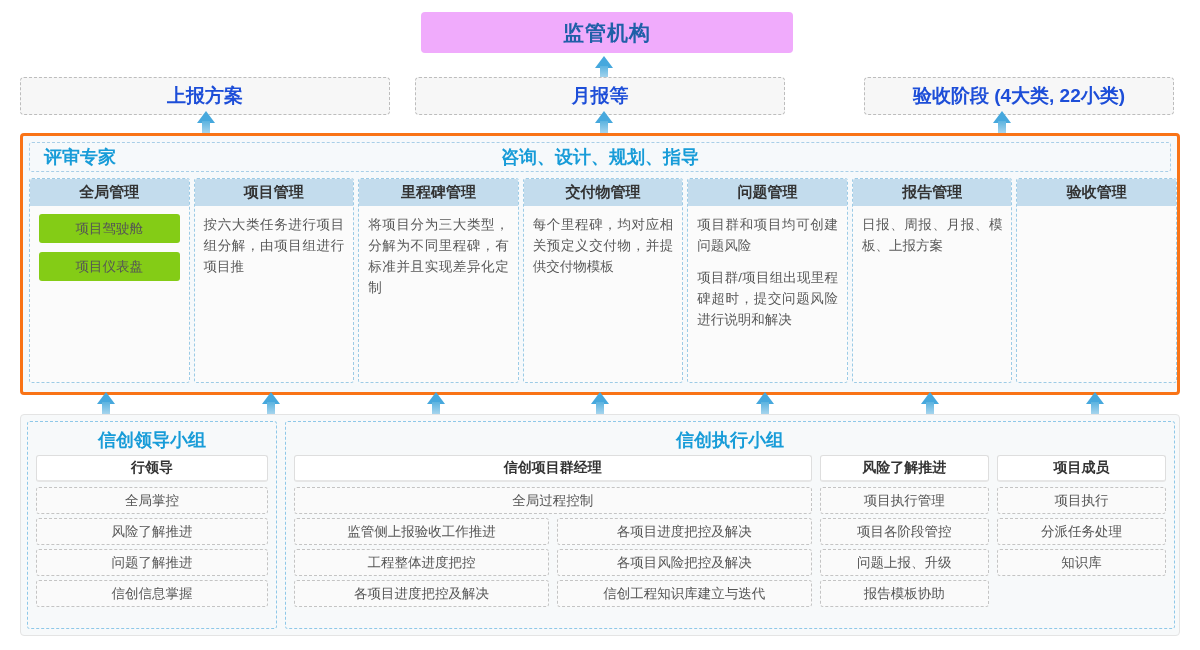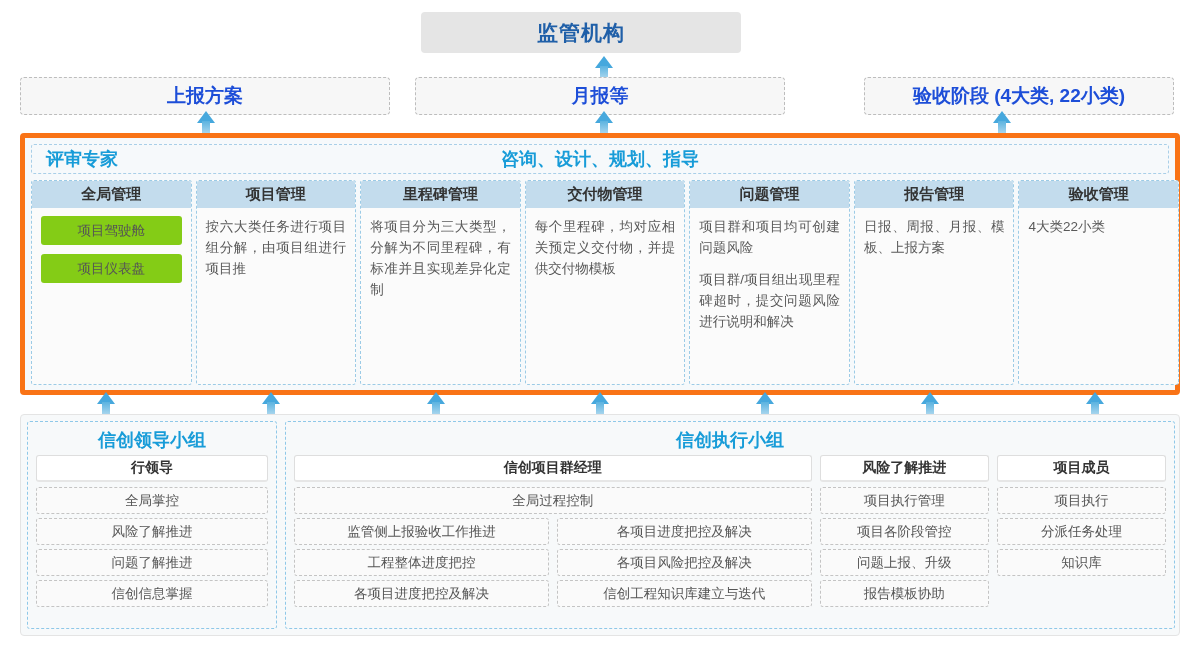--- a/index.html
+++ b/index.html
@@ -30,22 +30,22 @@
     width: 0; height: 0;
     border-left: 9px solid transparent;
     border-right: 9px solid transparent;
     border-bottom: 12px solid #46a8dd;
   }
 
   
   #top-banner {
     position: absolute;
     left: 421px; top: 12px;
-    width: 320px; height: 41px;
-    background: #e5e5e5;
+    width: 372px; height: 41px;
+    background: #f0abfc;
     border-radius: 4px;
     display: flex; align-items: center; justify-content: center;
   }
   #top-banner .t {
     font-size: 21px; font-weight: bold; color: #1f5fa8;
     letter-spacing: 1px;
   }
 
   
   .report-box {
@@ -60,21 +60,21 @@
   #report-box-0 { left: 20px;  width: 370px; }
   #report-box-1 { left: 415px; width: 370px; }
   #report-box-2 { left: 864px; width: 310px; }
 
   
   #middle-panel {
     position: absolute;
     left: 20px; top: 133px;
     width: 1160px; height: 262px;
     background: #f6f9fb;
-    border: 5px solid #f97316;
+    border: 3px solid #f97316;
     border-radius: 4px;
     padding: 6px;
   }
   #middle-header {
     position: relative;
     height: 30px;
     border: 1px dashed #a9cfe8;
     border-radius: 3px;
     background: transparent;
   }
@@ -276,23 +276,20 @@
 
     <div class="column">
       <div class="col-head">报告管理</div>
       <div class="col-body">
         <p>日报、周报、月报、模板、上报方案</p>
       </div>
     </div>
 
     <div class="column">
       <div class="col-head">验收管理</div>
-      <div class="col-body">
-        <p>4大类22小类</p>
-      </div>
     </div>
 
   </div>
 </div>
 
 <div class="arrow" style="left:97px;  top:392px;">
   <span class="head"></span>
     <span class="shaft"></span>
 </div>
 <div class="arrow" style="left:262px; top:392px;">

